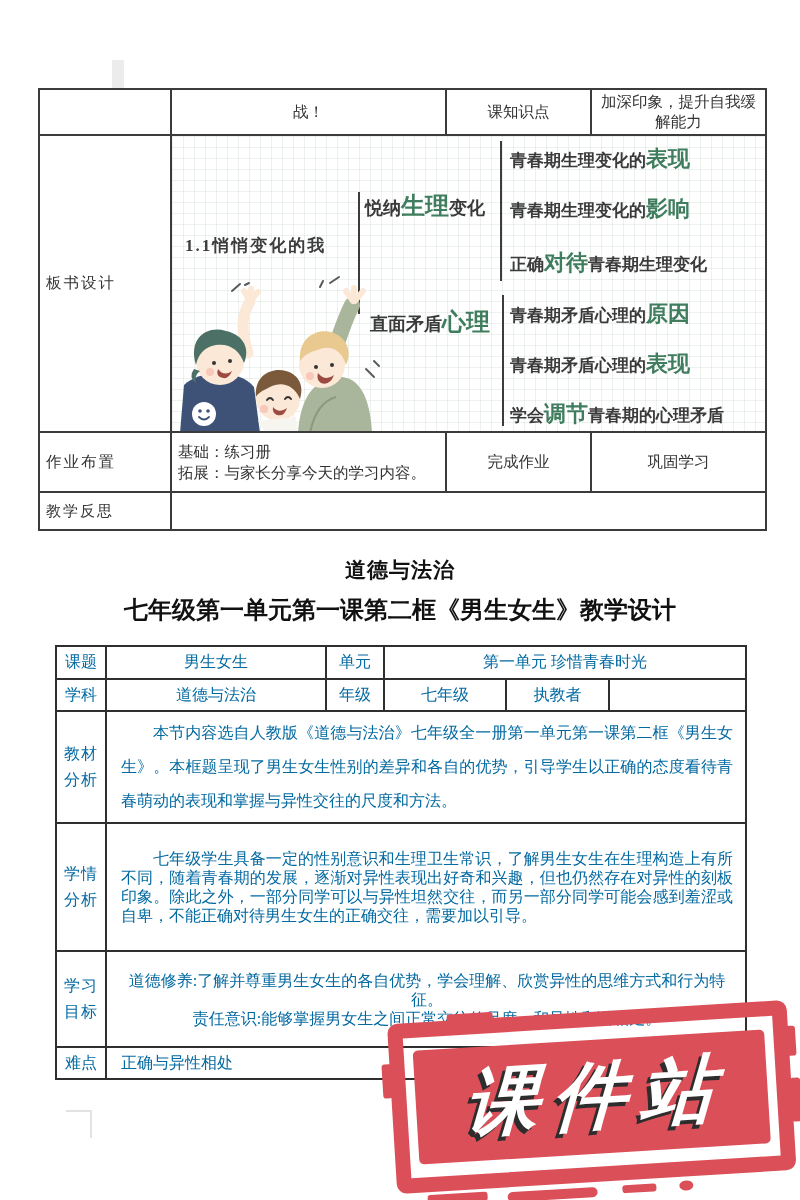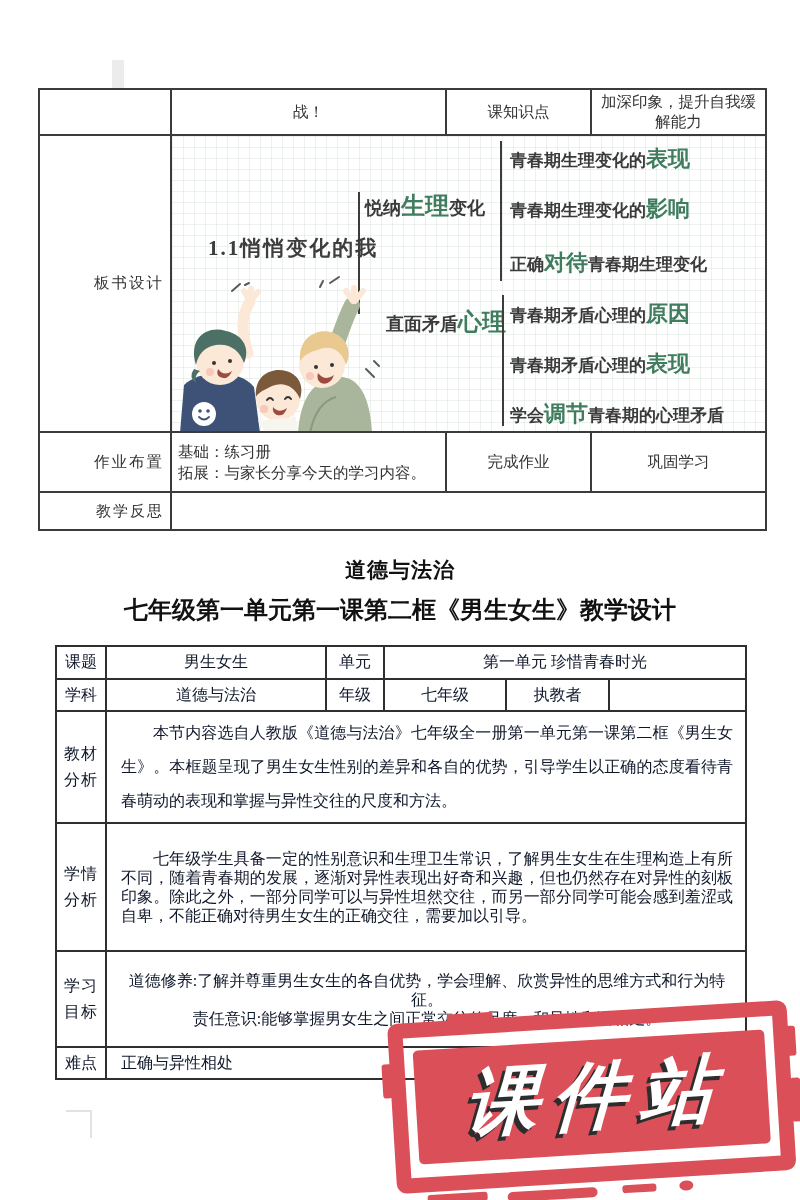--- a/index.html
+++ b/index.html
@@ -6,48 +6,48 @@
   body{width:800px;height:1200px;background:#ffffff;position:relative;
        font-family:"Liberation Sans",sans-serif;color:#2b2b2b;overflow:hidden;}
 
   
   .abs{position:absolute;}
 
   
   .t1{position:absolute;left:38px;top:88px;width:727px;border-collapse:collapse;table-layout:fixed;
       font-size:15.5px;color:#333;}
   .t1 td{border:2px solid #3b3b3b;padding:2px 6px;vertical-align:middle;}
-  .t1 .lbl{text-align:right;letter-spacing:2px;}
+  .t1 .lbl{text-align:left;letter-spacing:2px;}
   .t1 .ctr{text-align:center;}
   .t1 .hw-content{white-space:pre-line;line-height:21px;vertical-align:middle;}
 
   
   .board-cell{padding:0 !important;position:relative;height:295px;overflow:hidden;
       background-image:
         linear-gradient(rgba(170,195,175,0.22) 1px, transparent 1px),
         linear-gradient(90deg, rgba(170,195,175,0.22) 1px, transparent 1px);
       background-size:11px 11px;}
-  .board-title{position:absolute;left:13px;top:98px;font-size:21px;font-weight:600;color:#3d3d3d;
-      font-family:"Liberation Serif",serif;letter-spacing:2px;white-space:nowrap;padding-left:23px;}
+  .board-title{position:absolute;left:13px;top:98px;font-size:17px;font-weight:600;color:#3d3d3d;
+      font-family:"Liberation Serif",serif;letter-spacing:2px;white-space:nowrap;}
   .mm{position:absolute;white-space:nowrap;font-family:"Liberation Serif",serif;
       font-size:17px;color:#3a3a3a;font-weight:600;}
   .mm .em{color:#3f7d5e;font-size:22px;font-weight:700;}
   .branch{font-size:18px;}
   .branch .em{font-size:24px;}
   .vline{position:absolute;width:2px;background:#3c3c3c;}
 
   
   .doc-title1{position:absolute;left:0;top:556px;width:800px;text-align:center;
       font-family:"Liberation Serif",serif;font-weight:700;font-size:21px;color:#111;letter-spacing:1px;}
   .doc-title2{position:absolute;left:0;top:594px;width:800px;text-align:center;
       font-family:"Liberation Serif",serif;font-weight:700;font-size:24px;color:#111;}
 
   
   .t2{position:absolute;left:55px;top:645px;width:690px;border-collapse:collapse;table-layout:fixed;
-      font-family:"Liberation Serif",serif;font-size:16px;color:#0f172a;}
+      font-family:"Liberation Serif",serif;font-size:16px;color:#0369a1;}
   .t2 td{border:2px solid #2f2f2f;padding:1px 6px;vertical-align:middle;}
   .t2 .lbl{text-align:center;white-space:pre-line;line-height:26px;letter-spacing:1px;}
   .t2 .ctr{text-align:center;}
   .t2 .para{text-align:justify;padding:4px 12px 4px 14px;}
   .t2 .indent{text-indent:2em;}
   .t2 .lh35{line-height:34px;}
   .t2 .lh32{line-height:19px;}
   .t2 .pre{white-space:pre-line;}
 
   
@@ -87,21 +87,21 @@
     <td class="ctr">课知识点</td>
     <td class="ctr" style="line-height:20px">加深印象，提升自我缓解能力</td>
   </tr>
   <tr style="height:295px">
     <td class="lbl">板书设计</td>
     <td class="board-cell" colspan="3">
 
       <div class="board-title">1.1悄悄变化的我</div>
 
       <div class="mm branch" style="left:193px;top:54px"><span>悦纳</span><span class="em">生理</span><span>变化</span></div>
-      <div class="mm branch" style="left:214px;top:170px"><span>直面矛盾</span><span class="em">心理</span><span></span></div>
+      <div class="mm branch" style="left:198px;top:170px"><span>直面矛盾</span><span class="em">心理</span><span></span></div>
 
       <div class="vline" style="left:186px;top:56px;height:122px"></div>
       <div class="vline" style="left:328px;top:5px;height:140px"></div>
       <div class="vline" style="left:330px;top:159px;height:131px"></div>
 
       <div class="mm" style="left:338px;top:8px"><span>青春期生理变化的</span><span class="em">表现</span><span></span></div>
       <div class="mm" style="left:338px;top:58px"><span>青春期生理变化的</span><span class="em">影响</span><span></span></div>
       <div class="mm" style="left:338px;top:112px"><span>正确</span><span class="em">对待</span><span>青春期生理变化</span></div>
       <div class="mm" style="left:338px;top:163px"><span>青春期矛盾心理的</span><span class="em">原因</span><span></span></div>
       <div class="mm" style="left:338px;top:213px"><span>青春期矛盾心理的</span><span class="em">表现</span><span></span></div>

